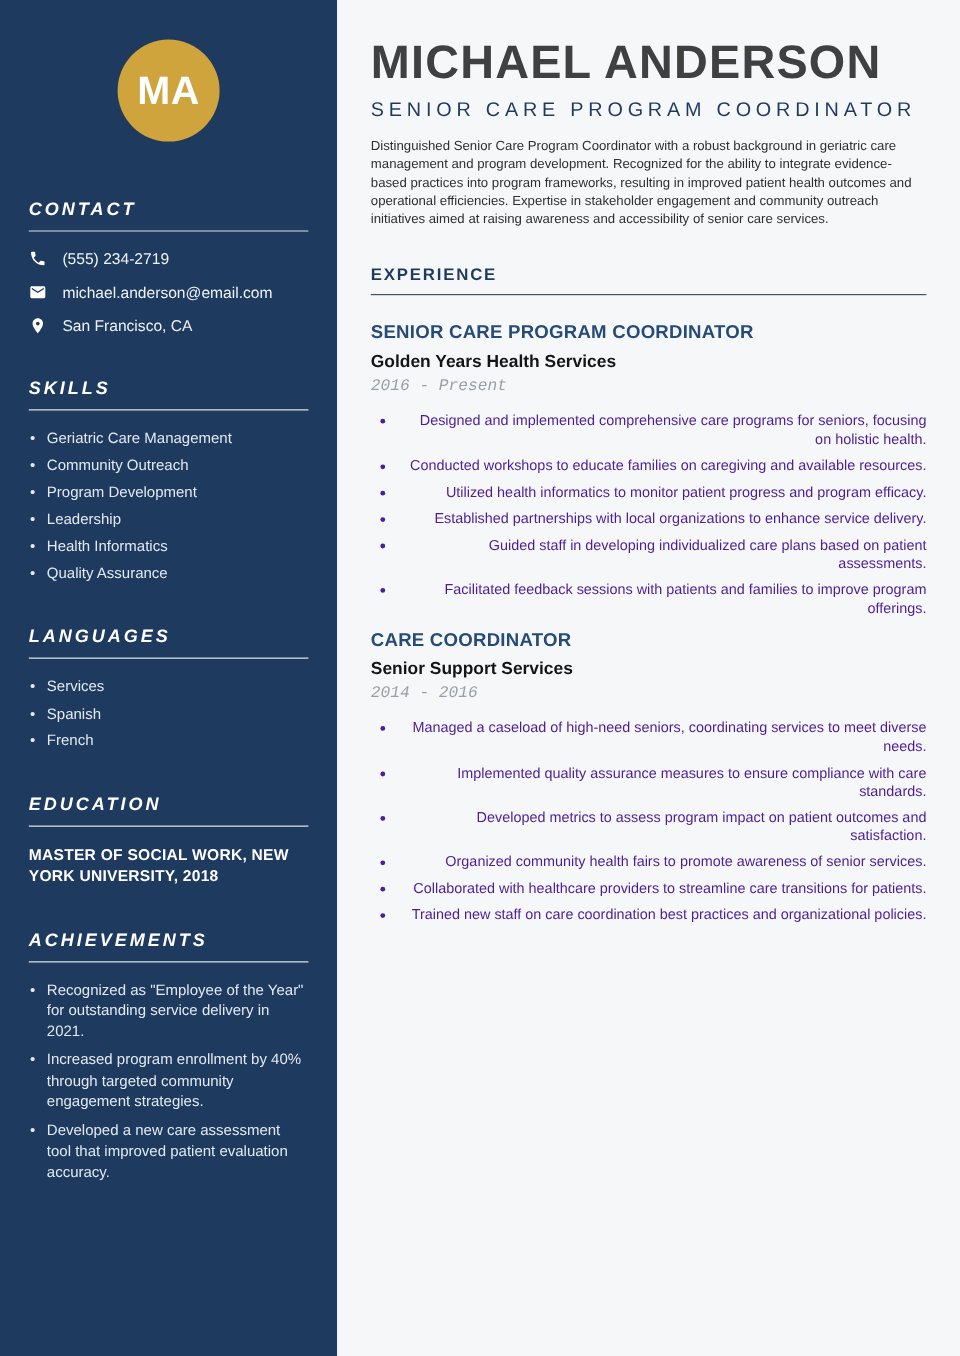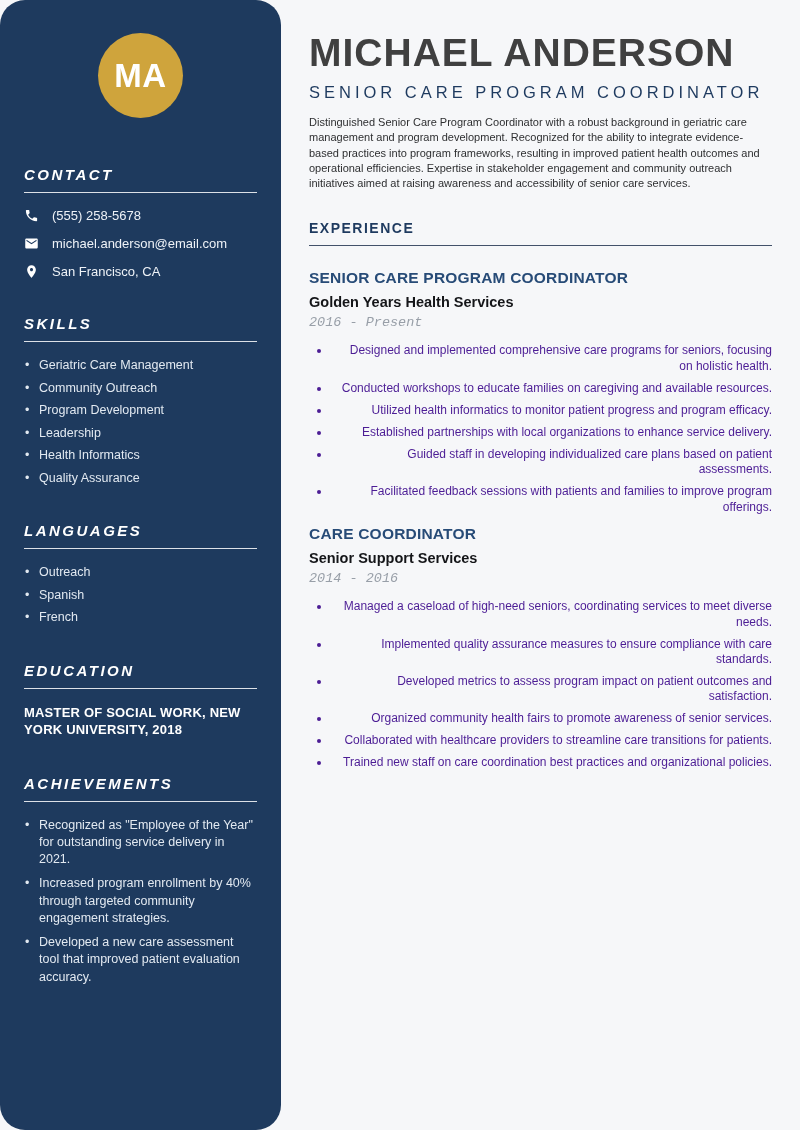--- a/index.html
+++ b/index.html
@@ -15,21 +15,20 @@
     overflow: hidden;
   }
 
   
   .sidebar {
     width: 281px;
     flex: 0 0 281px;
     background: #1e3a5e;
     color: #eaeff5;
     padding: 33px 24px 30px 24px;
-    border-radius: 25px;
   }
   .avatar-wrap { display: flex; justify-content: center; }
   .avatar {
     width: 85px; height: 85px;
     border-radius: 50%;
     background: #cfa43c;
     color: #ffffff;
     font-size: 33px;
     font-weight: 700;
     display: flex; align-items: center; justify-content: center;
@@ -169,21 +168,21 @@
 
     <section class="side-section first">
       <h2 class="side-title">CONTACT</h2>
       <hr class="side-rule">
       <div class="contact-row">
         <span class="cicon">
           <svg viewBox="0 0 24 24">
               <path d="M6.62 10.79c1.44 2.83 3.76 5.14 6.59 6.59l2.2-2.2c.27-.27.67-.36 1.02-.24 1.12.37 2.33.57 3.57.57.55 0 1 .45 1 1V20c0 .55-.45 1-1 1-9.39 0-17-7.61-17-17 0-.55.45-1 1-1h3.5c.55 0 1 .45 1 1 0 1.25.2 2.45.57 3.57.11.35.03.74-.25 1.02l-2.2 2.2z"></path>
             </svg>
         </span>
-        <span class="ctext">(555) 258-5678</span>
+        <span class="ctext">(555) 234-2719</span>
       </div>
       <div class="contact-row">
         <span class="cicon">
           <svg viewBox="0 0 24 24">
               <path d="M20 4H4c-1.1 0-1.99.9-1.99 2L2 18c0 1.1.9 2 2 2h16c1.1 0 2-.9 2-2V6c0-1.1-.9-2-2-2zm0 4l-8 5-8-5V6l8 5 8-5v2z"></path>
             </svg>
         </span>
         <span class="ctext">michael.anderson@email.com</span>
       </div>
       <div class="contact-row">
@@ -206,21 +205,21 @@
         <li>Leadership</li>
         <li>Health Informatics</li>
         <li>Quality Assurance</li>
       </ul>
     </section>
 
     <section class="side-section">
       <h2 class="side-title">LANGUAGES</h2>
       <hr class="side-rule">
       <ul class="side-list">
-        <li>Outreach</li>
+        <li>Services</li>
         <li>Spanish</li>
         <li>French</li>
       </ul>
     </section>
 
     <section class="side-section">
       <h2 class="side-title">EDUCATION</h2>
       <hr class="side-rule">
       <p class="edu-degree">MASTER OF SOCIAL WORK, NEW YORK UNIVERSITY, 2018</p>
     </section>

